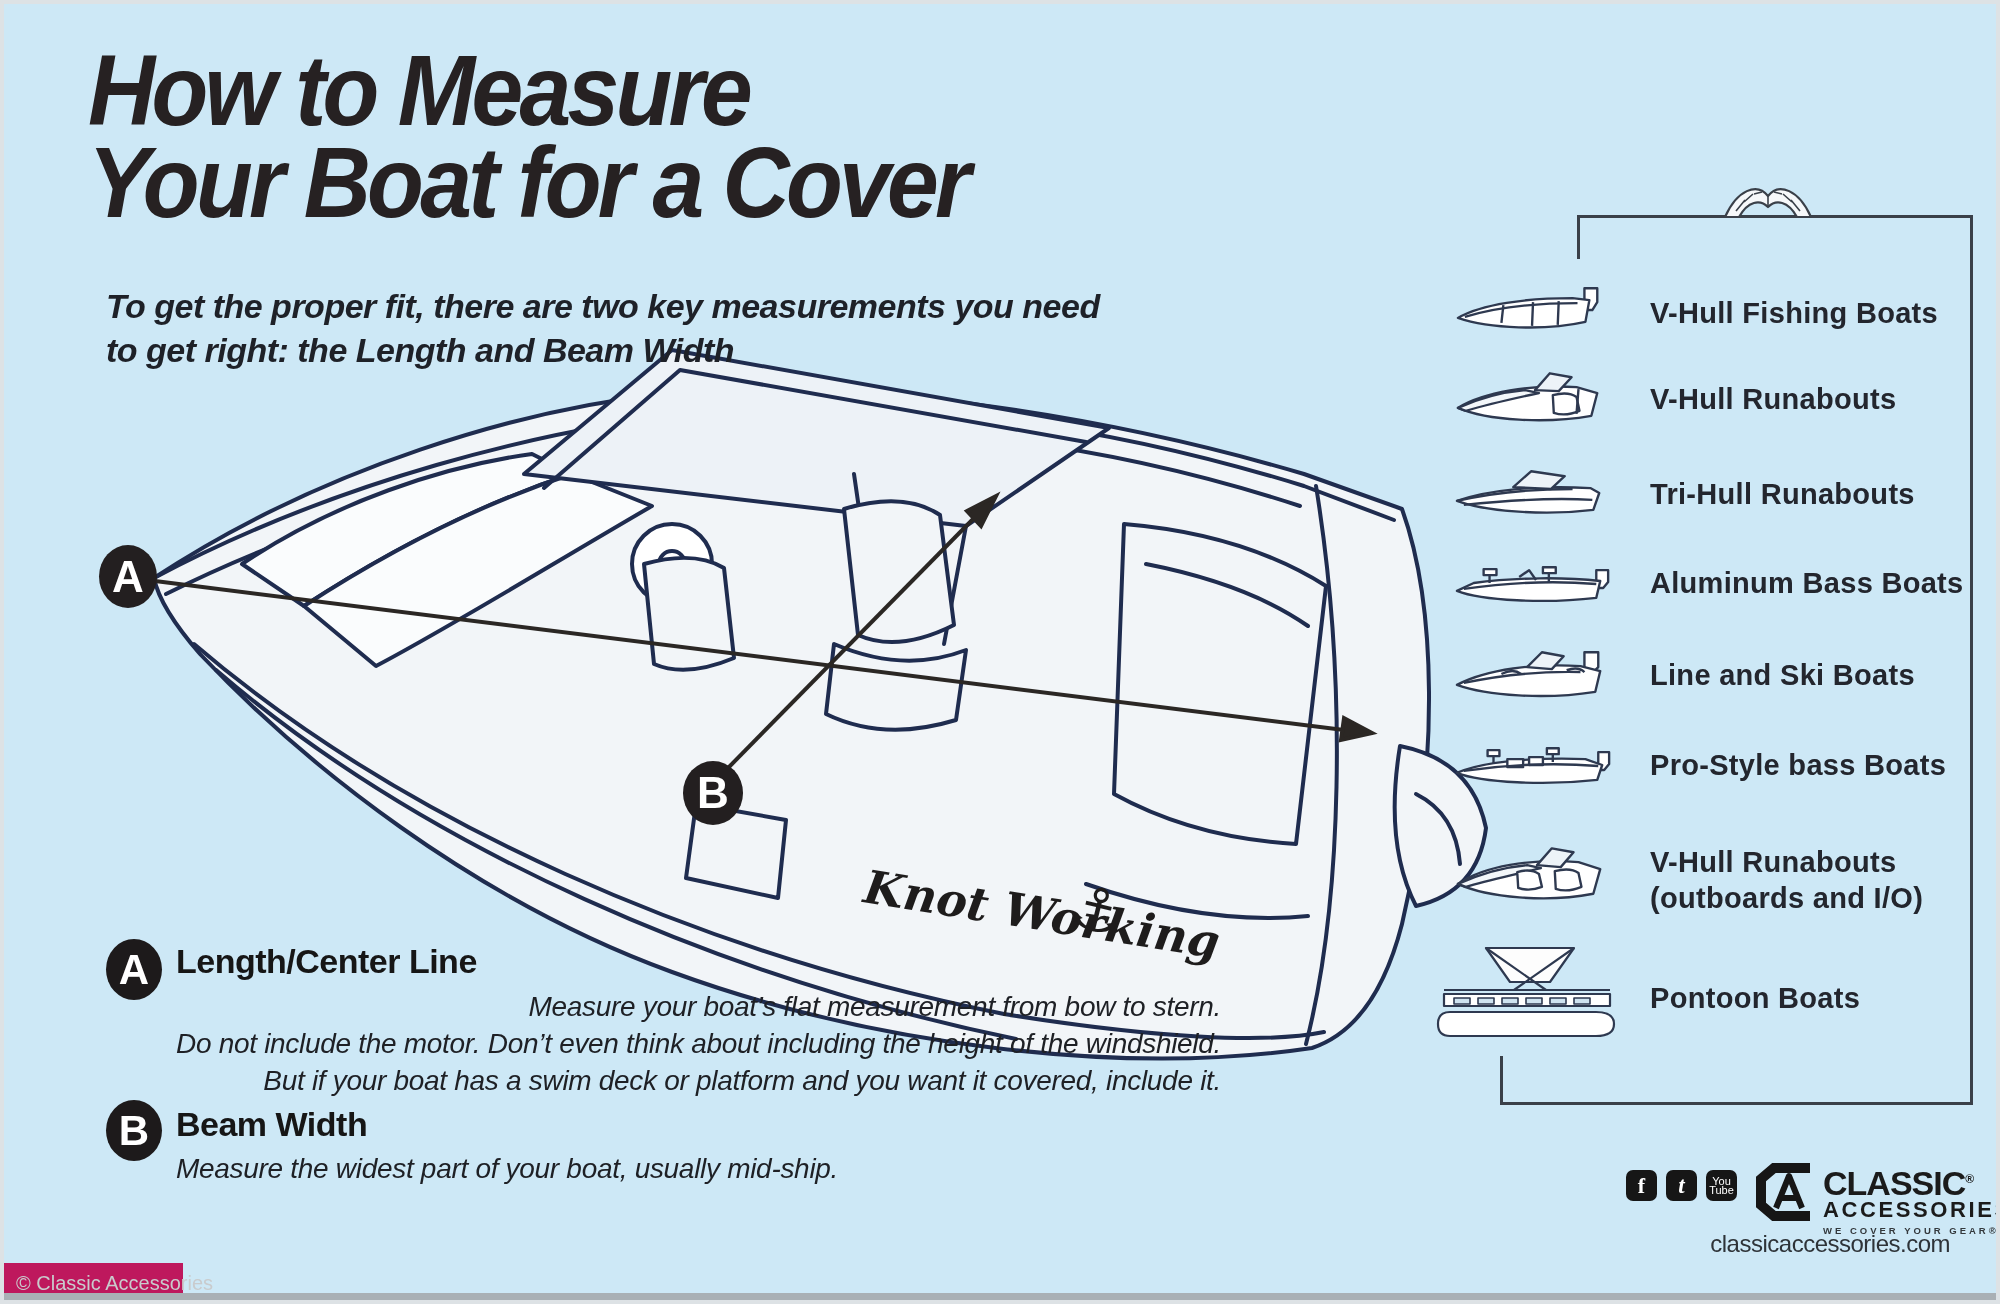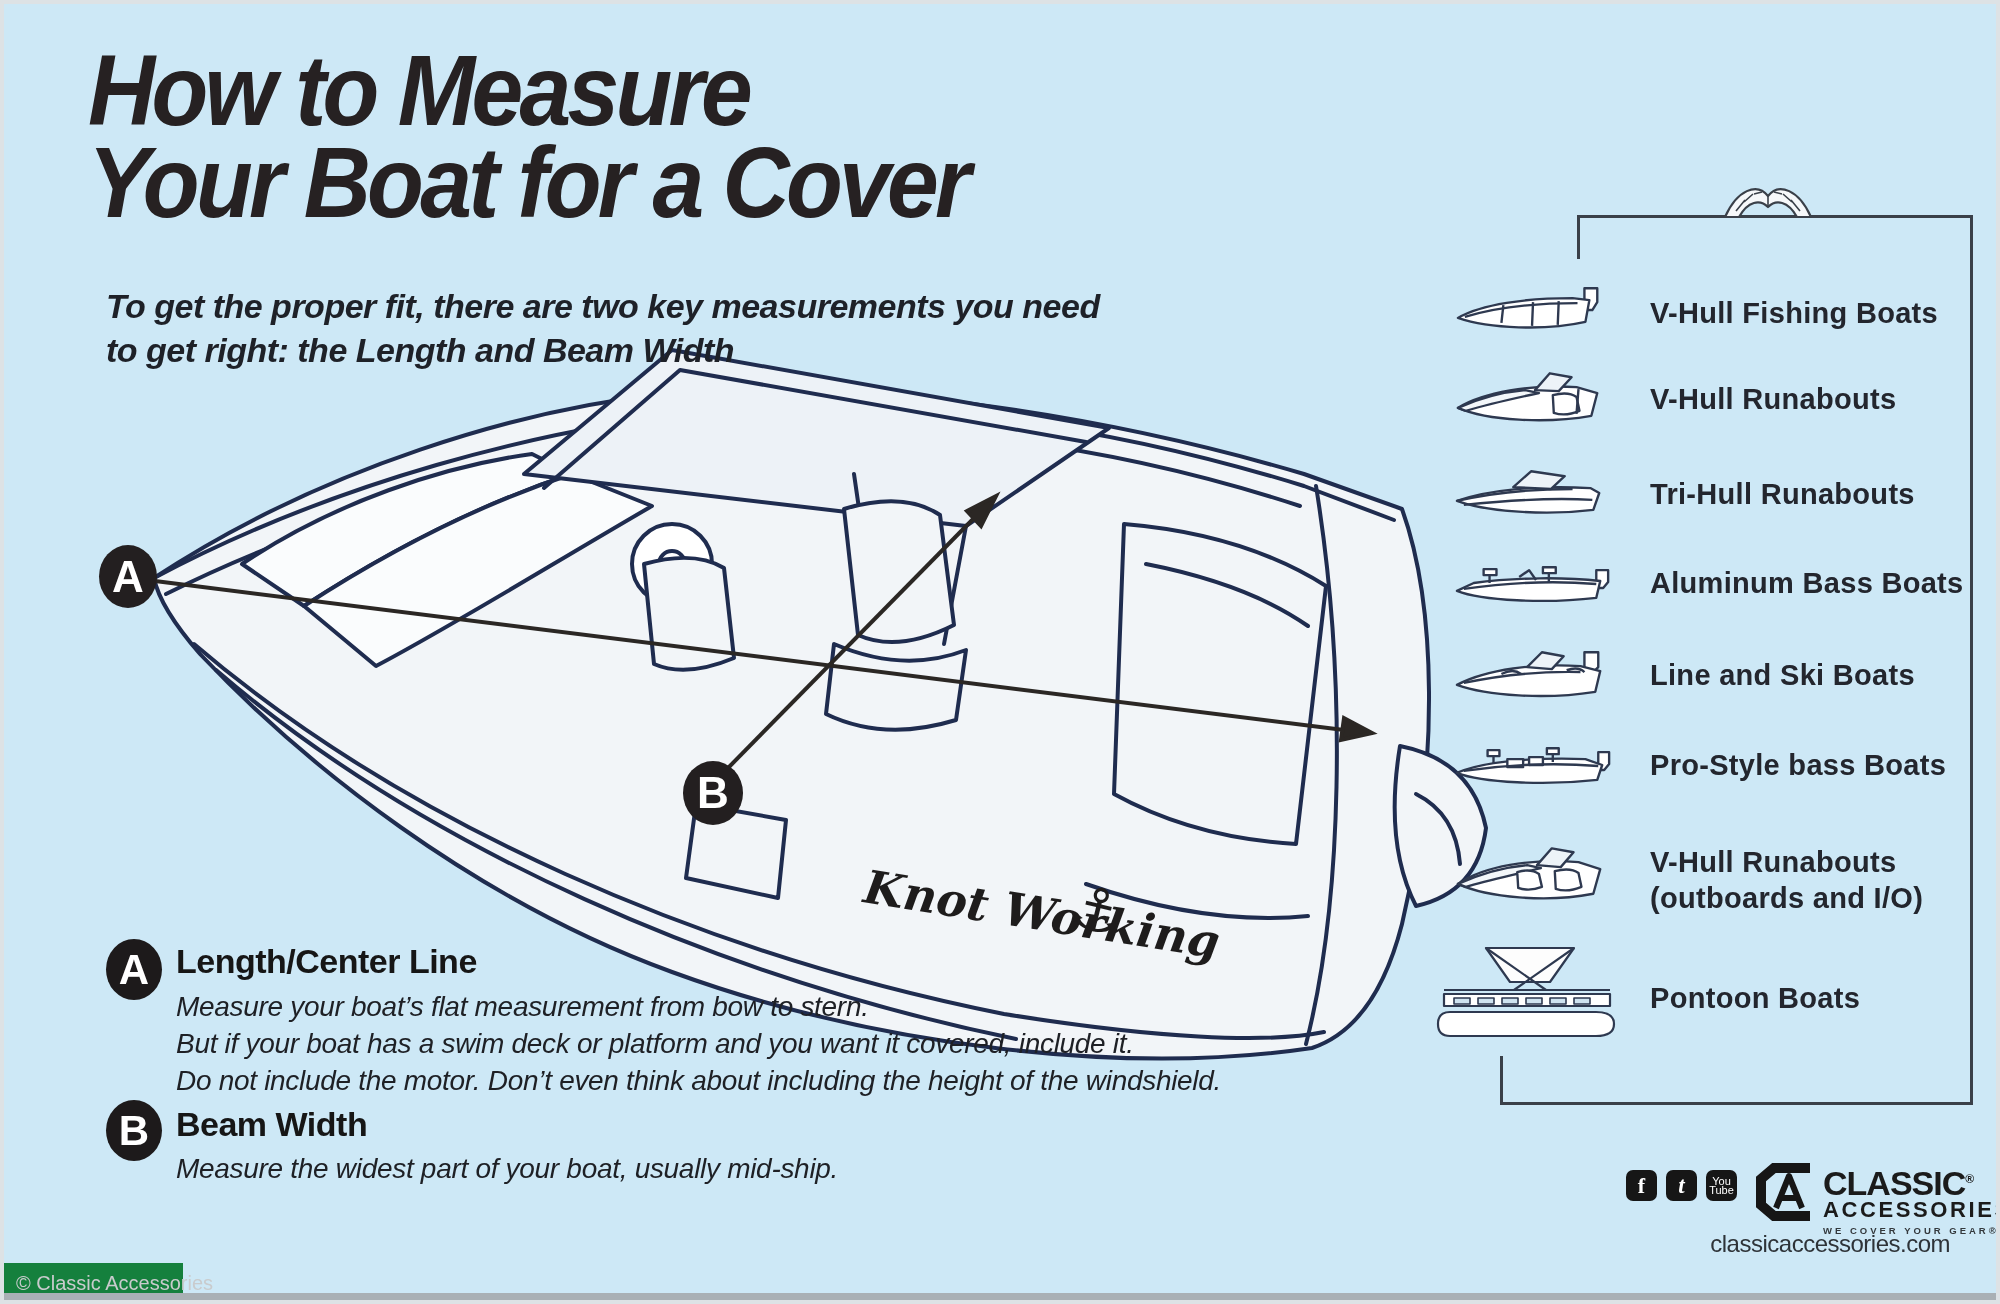--- a/index.html
+++ b/index.html
@@ -37,21 +37,21 @@
   }
   .bullet-a{left:102px;top:935px;width:56px;height:61px;font-size:42px;}
   .bullet-b{left:102px;top:1096px;width:56px;height:61px;font-size:42px;}
   .sec-heading{
     position:absolute;left:172px;font-size:34px;font-weight:bold;color:#161616;
     letter-spacing:-0.5px;white-space:nowrap;
   }
   .sec-a-heading{top:938px;}
   .sec-b-heading{top:1101px;}
   .sec-lines{position:absolute;left:172px;font-size:28px;line-height:37px;
-    font-style:italic;font-weight:500;color:#1e2025;white-space:nowrap;letter-spacing:-0.3px;}
+    font-style:italic;font-weight:500;color:#1e2025;white-space:nowrap;letter-spacing:-0.3px;text-align:right;}
   .sec-a-lines{top:984px;}
   .sec-b-lines{top:1146px;}
   
   .panel-line{position:absolute;background:#3a4049;}
   .pl-top{left:1573px;top:211px;width:396px;height:3px;}
   .pl-right{left:1966px;top:211px;width:3px;height:890px;}
   .pl-bottom{left:1496px;top:1098px;width:473px;height:3px;}
   .pl-left-top{left:1573px;top:211px;width:3px;height:44px;}
   .pl-left-bottom{left:1496px;top:1052px;width:3px;height:49px;}
   .rope{position:absolute;left:1718px;top:177px;}
@@ -71,21 +71,21 @@
   .chip .yy{font-size:11px;font-weight:normal;line-height:9px;letter-spacing:0;}
   .ca-logo{position:absolute;left:1748px;top:1156px;}
   .brand-text{position:absolute;left:1819px;top:1159px;color:#161616;}
   .brand-name{font-size:34px;font-weight:900;letter-spacing:-1px;line-height:32px;color:#1b1b1b;white-space:nowrap;}
   .brand-name sup{font-size:12px;}
   .brand-sub{font-size:22px;font-weight:bold;letter-spacing:2.6px;line-height:22px;color:#1b1b1b;white-space:nowrap;}
   .brand-tag{font-size:9.5px;font-weight:bold;letter-spacing:3px;color:#33383c;margin-top:4px;white-space:nowrap;}
   .website{position:absolute;left:1700px;top:1226px;width:246px;text-align:right;
     font-size:24px;color:#2e3338;letter-spacing:-0.5px;}
   .copyright{
-    position:absolute;left:0;top:1259px;width:179px;height:41px;background:#15803d;
+    position:absolute;left:0;top:1259px;width:179px;height:41px;background:#be185d;
     color:#c9cbcd;font-size:20px;line-height:41px;padding-left:12px;white-space:nowrap;
   }
   svg{display:block;}
   .diagram{position:absolute;left:0;top:0;}
 </style>
 </head>
 <body>
 
 <div class="canvas">
 
@@ -160,22 +160,22 @@
   <div class="marker marker-b">
       <span>B</span>
     </div>
 
   <div class="bullet bullet-a">
       <span>A</span>
     </div>
   <div class="sec-heading sec-a-heading">Length/Center Line</div>
   <div class="sec-lines sec-a-lines">
     <div>Measure your boat’s flat measurement from bow to stern.</div>
+    <div>Do not include the motor. Don’t even think about including the height of the windshield.</div>
     <div>But if your boat has a swim deck or platform and you want it covered, include it.</div>
-    <div>Do not include the motor. Don’t even think about including the height of the windshield.</div>
   </div>
 
   <div class="bullet bullet-b">
       <span>B</span>
     </div>
   <div class="sec-heading sec-b-heading">Beam Width</div>
   <div class="sec-lines sec-b-lines">
     <div>Measure the widest part of your boat, usually mid-ship.</div>
   </div>
 

